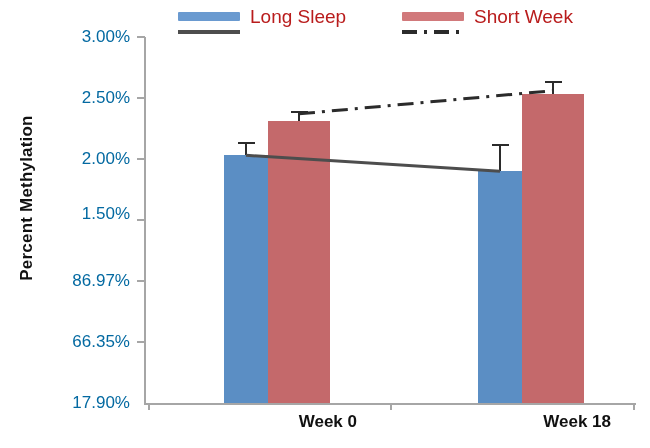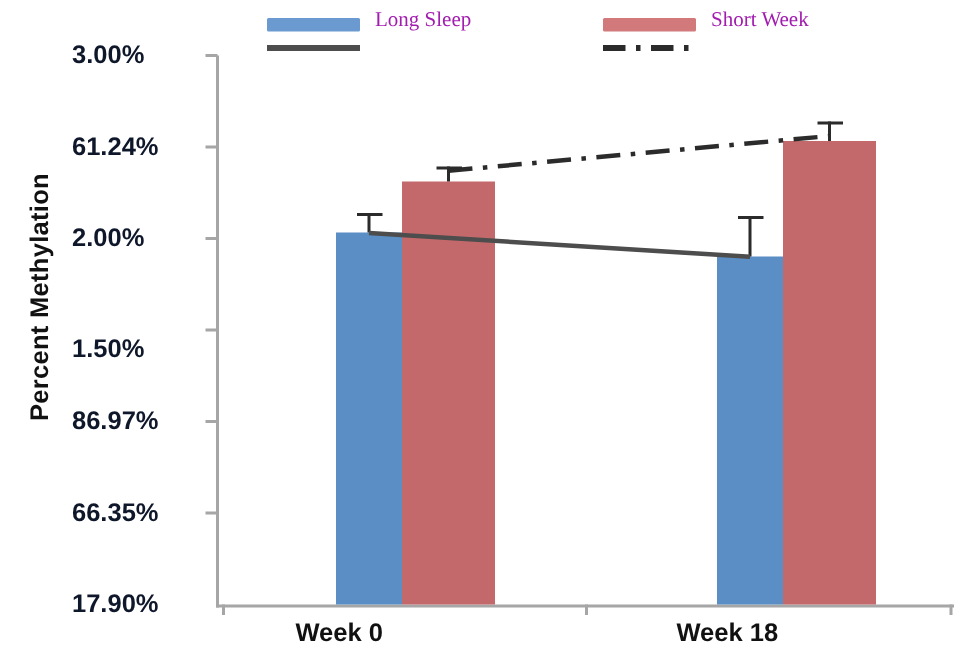--- a/index.html
+++ b/index.html
@@ -17,21 +17,21 @@
     width:200px; text-align:center;
     transform:rotate(-90deg);
     font-size:17px;font-weight:bold;color:#111111;
     letter-spacing:.2px;
     white-space:nowrap;
   }
 
   
   .ytick{
     position:absolute;left:48px;width:82px;
-    text-align:left;font-size:17px;font-weight:bold;color:#0f172a;
+    text-align:right;font-size:17px;font-weight:normal;color:#0369a1;
     transform:translateY(-50%);
     white-space:nowrap;
   }
 
   
   .axis-line-y{
     position:absolute;left:144px;top:37px;width:2px;height:368px;
     background:#a6a6a6;
   }
   .axis-line-x{
@@ -61,57 +61,57 @@
     background:#2b2b2b;top:0;bottom:0;
   }
   .errbar .cap{
     position:absolute;left:50%;width:17px;margin-left:-8.5px;height:2px;
     background:#2b2b2b;
   }
   .errbar .cap.top{top:0;}
 
   
   .xlabel{
-    position:absolute;top:412px;text-align:left;
+    position:absolute;top:412px;text-align:right;
     font-size:17px;font-weight:bold;color:#111111;white-space:nowrap;
   }
 
   
   #legend{position:absolute;left:178px;top:6px;width:420px;height:36px;}
   .legend-entry{position:absolute;top:0;height:36px;}
   .legend-swatch{
     position:absolute;left:0;top:6px;width:62px;height:9px;border-radius:1px;
   }
   .legend-swatch.long{background:#6a9ad0;}
   .legend-swatch.short{background:#d1797b;}
   .legend-line{position:absolute;left:0;top:24px;width:62px;height:4px;}
   .legend-line.solid{background:#4d4d4d;}
   .legend-label{
     position:absolute;left:72px;top:0px;
-    font-size:14px;color:#a21caf;white-space:nowrap;font-family:Liberation Serif, serif;
+    font-size:19px;color:#b91c1c;white-space:nowrap;
   }
 </style>
 </head>
 <body>
 
 <div id="chart-root">
 
   <div class="y-axis-title">Percent Methylation</div>
 
   <div id="yticks">
       <div class="ytick" style="top: 403px;">17.90%</div>
       <div class="ytick" style="top: 342px;">66.35%</div>
       <div class="ytick-mark" style="top: 342px;"></div>
       <div class="ytick" style="top: 281px;">86.97%</div>
       <div class="ytick-mark" style="top: 281px;"></div>
-      <div class="ytick" style="top: 233px;">1.50%</div>
+      <div class="ytick" style="top: 214px;">1.50%</div>
       <div class="ytick-mark" style="top: 220px;"></div>
       <div class="ytick" style="top: 159px;">2.00%</div>
       <div class="ytick-mark" style="top: 159px;"></div>
-      <div class="ytick" style="top: 98px;">61.24%</div>
+      <div class="ytick" style="top: 98px;">2.50%</div>
       <div class="ytick-mark" style="top: 98px;"></div>
       <div class="ytick" style="top: 37px;">3.00%</div>
       <div class="ytick-mark" style="top: 37px;"></div>
     </div>
 
   <div class="axis-line-y"></div>
   <div class="axis-line-x"></div>
 
   <div id="plot">
     <div id="bars">

